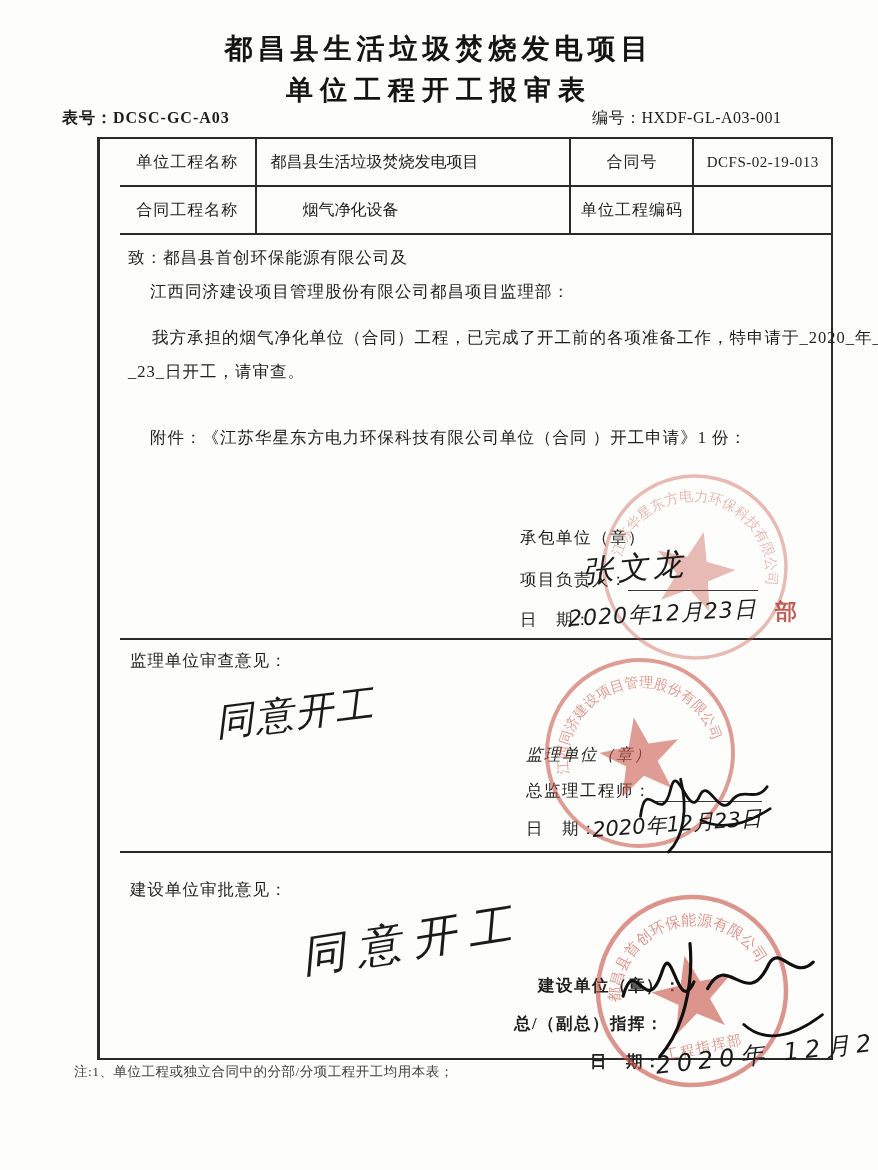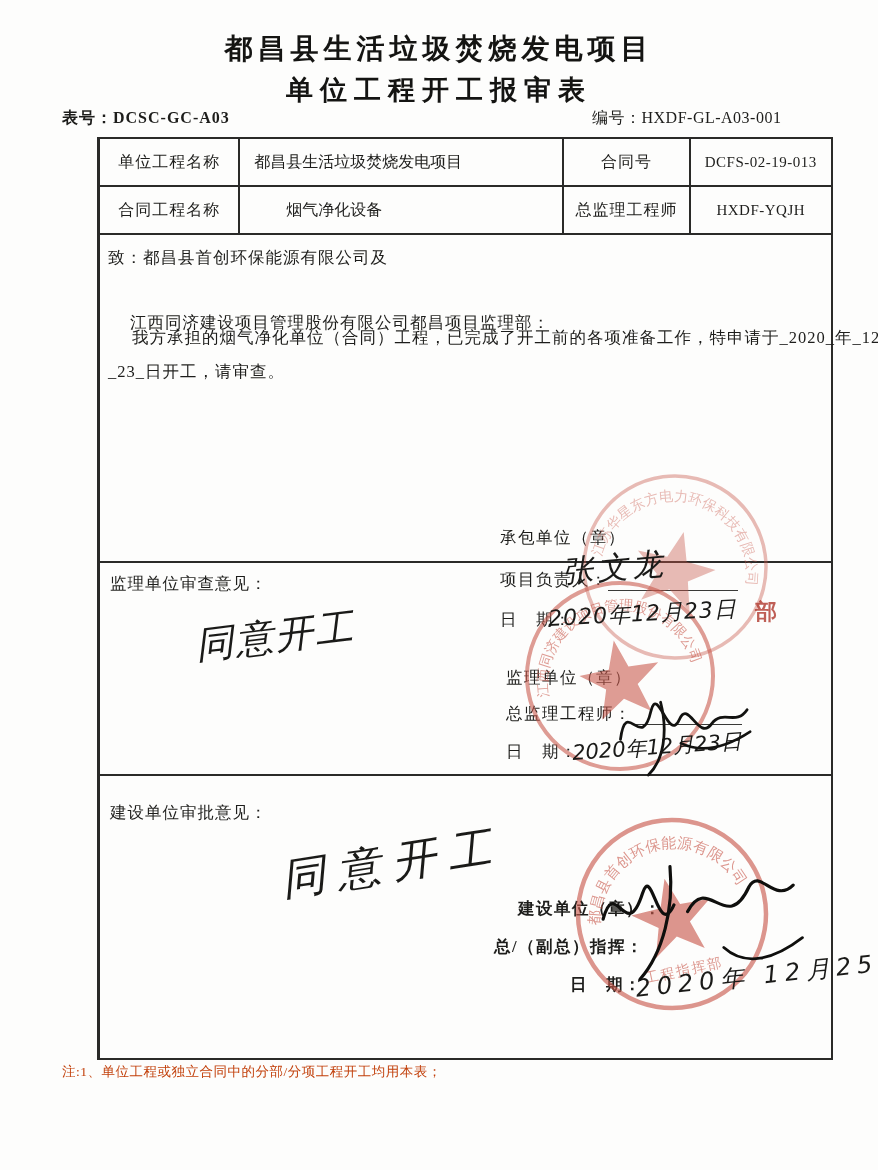--- a/index.html
+++ b/index.html
@@ -14,44 +14,45 @@
   .title1{top:30px;font-size:28px;letter-spacing:5px;}
   .title2{top:72px;font-size:27px;letter-spacing:7px;}
   .meta{top:108px;font-size:16px;}
   .meta-left{left:62px;font-weight:bold;letter-spacing:1px;}
   .meta-right{left:592px;letter-spacing:0.5px;}
   
   .form-box{
     left:97px;top:137px;width:736px;height:923px;
     border:2px solid #2a2a28;border-left-width:3px;
     box-sizing:border-box;
+    padding-left:20px;
   }
   .hrow{display:flex;height:46px;border-bottom:2px solid #2a2a28;}
   .hcell{display:flex;align-items:center;box-sizing:border-box;font-size:16px;}
   .c1{width:19.2%;justify-content:center;border-right:2px solid #2a2a28;letter-spacing:1px;}
   .c2{width:44.3%;padding-left:14px;border-right:2px solid #2a2a28;}
   .c2.indent{padding-left:46px;}
   .c3{width:17.3%;justify-content:center;border-right:2px solid #2a2a28;letter-spacing:1px;}
   .c4{width:19.2%;justify-content:center;font-size:15px;letter-spacing:0.5px;}
   .section{position:relative;box-sizing:border-box;}
-  .sec-main{height:326px;}
+  .sec-main{height:403px;}
   .sec-sup{height:213px;border-top:2px solid #2a2a28;}
   .sec-con{height:213px;border-top:2px solid #2a2a28;}
   .ptext{font-size:16.5px;letter-spacing:1px;white-space:nowrap;z-index:1;}
   .sign-line{font-size:16.5px;letter-spacing:1.5px;white-space:nowrap;z-index:1;}
   .blank{display:inline-block;border-bottom:1.5px solid #3a3a38;height:20px;vertical-align:bottom;}
   
   .hw{
     font-family:"DejaVu Sans",sans-serif;font-style:italic;color:#1a1a18;
     white-space:nowrap;z-index:4;
   }
   .stamp{z-index:2;pointer-events:none;}
   .sig-svg{z-index:5;pointer-events:none;}
   .stamp-side{z-index:3;font-weight:bold;}
-  .notes{left:62px;top:1060px;font-size:13.5px;line-height:24px;color:#c2410c;letter-spacing:0.5px;white-space:nowrap;z-index:1;}
+  .notes{left:74px;top:1060px;font-size:13.5px;line-height:24px;color:#404040;letter-spacing:0.5px;white-space:nowrap;z-index:1;}
 </style>
 </head>
 <body>
 
 <div class="page">
 
   <div class="abs title title1">都昌县生活垃圾焚烧发电项目</div>
   <div class="abs title title2">单位工程开工报审表</div>
 
   <div class="abs meta meta-left">表号：DCSC-GC-A03</div>
@@ -62,29 +63,29 @@
     <div class="hrow">
       <div class="hcell c1">单位工程名称</div>
       <div class="hcell c2">都昌县生活垃圾焚烧发电项目</div>
       <div class="hcell c3">合同号</div>
       <div class="hcell c4">DCFS-02-19-013</div>
     </div>
 
     <div class="hrow">
       <div class="hcell c1">合同工程名称</div>
       <div class="hcell c2 indent">烟气净化设备</div>
-      <div class="hcell c3">总监理工程师</div>
-      <div class="hcell c4">HXDF-YQJH</div>
+      <div class="hcell c3">单位工程编码</div>
     </div>
 
     <div class="section sec-main">
       <div class="abs ptext" style="left:8px;top:12px;">致：都昌县首创环保能源有限公司及</div>
-      <div class="abs ptext" style="left:30px;top:46px;margin-top:31px;">江西同济建设项目管理股份有限公司都昌项目监理部：</div>
+      <div class="abs ptext" style="left:30px;top:46px;">江西同济建设项目管理股份有限公司都昌项目监理部：</div>
       <div class="abs ptext" style="left:32px;top:92px;">我方承担的烟气净化单位（合同）工程，已完成了开工前的各项准备工作，特申请于_2020_年_12_月</div>
       <div class="abs ptext" style="left:8px;top:126px;">_23_日开工，请审查。</div>
+      <div class="abs ptext" style="left:30px;top:192px;">附件：《江苏华星东方电力环保科技有限公司单位（合同 ）开工申请》1 份：</div>
 
       <div class="abs sign-line" style="left:400px;top:292px;">承包单位（章）</div>
       <div class="abs sign-line" style="left:400px;top:334px;">
         <span>项目负责人：</span><span class="blank" style="width:130px;"></span>
       </div>
       <div class="abs sign-line" style="left:400px;top:374px;">日　期：</div>
 
       <div class="abs hw" style="left:462px;top:312px;font-size:31px;transform:rotate(-5deg);letter-spacing:4px;">张文龙</div>
       <div class="abs hw" style="left:448px;top:364px;font-size:22px;transform:rotate(-3deg);letter-spacing:1px;">2020年12月23日</div>
 
@@ -97,21 +98,21 @@
         <polygon points="100,64 110,92 140,93 116,111 125,140 100,123 75,140 84,111 60,93 90,92" fill="#c8574a"></polygon>
       </svg>
       <div class="abs stamp-side" style="left:655px;top:362px;font-size:22px;color:#b5443a;opacity:0.85;">部</div>
     </div>
 
     <div class="section sec-sup">
       <div class="abs ptext" style="left:10px;top:10px;">监理单位审查意见：</div>
 
       <div class="abs hw" style="left:95px;top:48px;font-size:38px;transform:rotate(-7deg);letter-spacing:2px;">同意开工</div>
 
-      <div class="abs sign-line" style="left:406px;top:104px;">监理单位（章）</div>
+      <div class="abs sign-line" style="left:406px;top:104px;font-style:italic;">监理单位（章）</div>
       <div class="abs sign-line" style="left:406px;top:140px;">
         <span>总监理工程师：</span><span class="blank" style="width:110px;"></span>
       </div>
       <div class="abs sign-line" style="left:406px;top:178px;">日　期：</div>
 
       <div class="abs hw" style="left:472px;top:170px;font-size:21px;transform:rotate(-4deg);">2020年12月23日</div>
 
       <svg class="abs sig-svg" style="left:510px;top:118px;transform:rotate(-3deg);" width="150" height="95" viewBox="0 0 150 95">
         <path d="M10,55 C18,12 30,70 42,28 C50,2 58,62 70,38 C80,18 88,62 102,44 C114,30 126,48 138,32" fill="none" stroke="#121210" stroke-width="2.8" stroke-linecap="round"></path>
         <path d="M52,20 C58,50 52,78 36,92" fill="none" stroke="#121210" stroke-width="2.8" stroke-linecap="round"></path>

